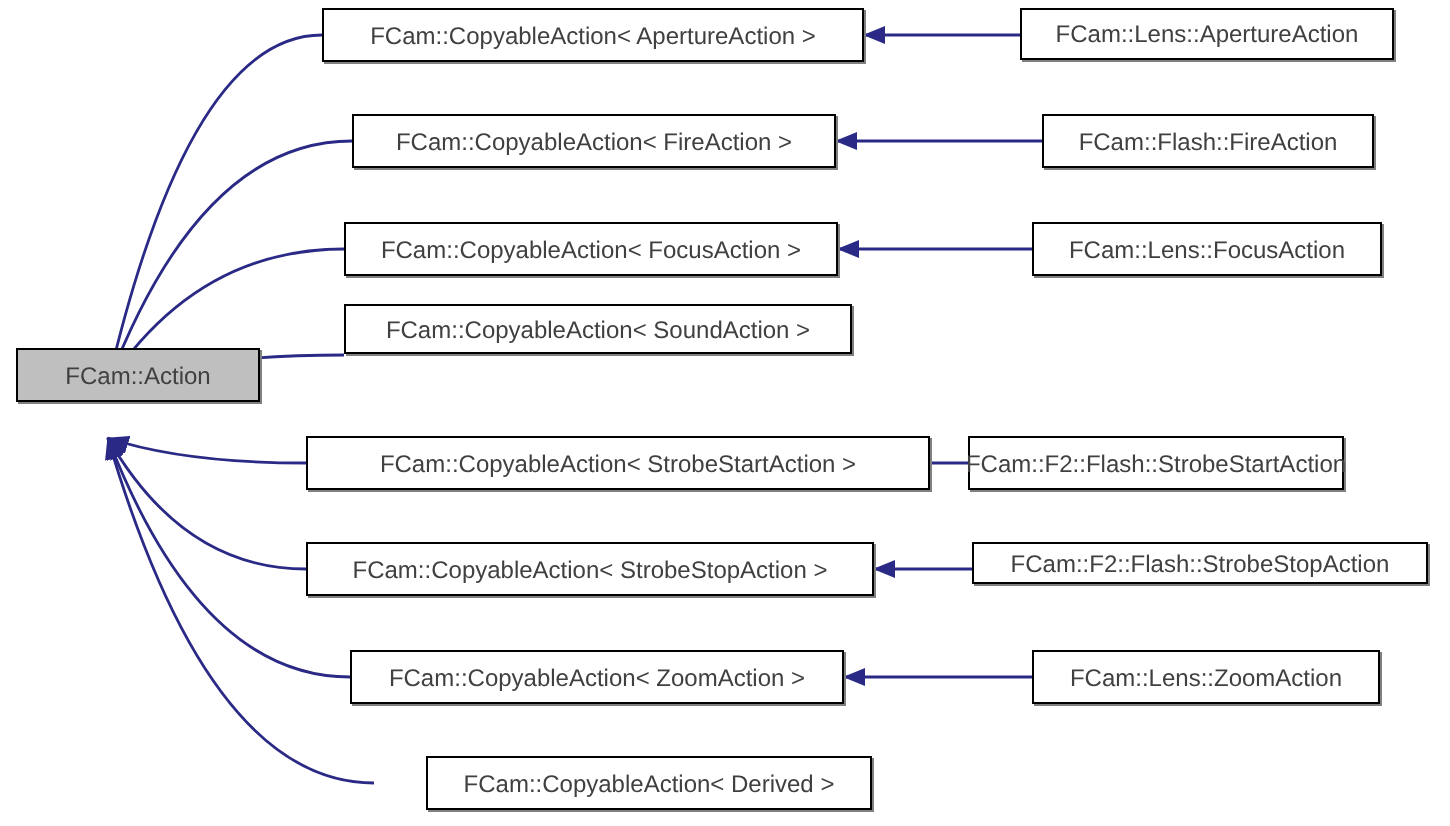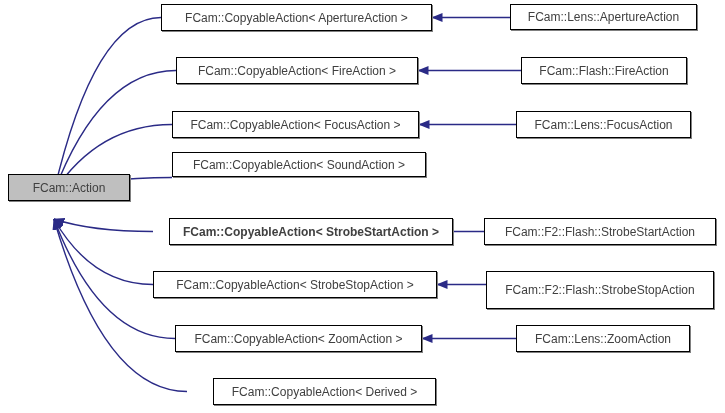--- a/index.html
+++ b/index.html
@@ -92,30 +92,30 @@
       </div>
       <div class="node" style="left: 172px; top: 111px; width: 247px; height: 27px;">
         <span class="node-label">FCam::CopyableAction&lt; FocusAction &gt;</span>
       </div>
       <div class="node" style="left: 516px; top: 111px; width: 175px; height: 27px;">
         <span class="node-label">FCam::Lens::FocusAction</span>
       </div>
       <div class="node" style="left: 172px; top: 152px; width: 254px; height: 25px;">
         <span class="node-label">FCam::CopyableAction&lt; SoundAction &gt;</span>
       </div>
-      <div class="node" style="left: 169px; top: 218px; width: 284px; height: 27px; font-weight: bold;">
+      <div class="node" style="left: 153px; top: 218px; width: 312px; height: 27px;">
         <span class="node-label">FCam::CopyableAction&lt; StrobeStartAction &gt;</span>
       </div>
-      <div class="node" style="left: 484px; top: 218px; width: 232px; height: 27px;">
+      <div class="node" style="left: 484px; top: 218px; width: 188px; height: 27px;">
         <span class="node-label">FCam::F2::Flash::StrobeStartAction</span>
       </div>
       <div class="node" style="left: 153px; top: 271px; width: 284px; height: 27px;">
         <span class="node-label">FCam::CopyableAction&lt; StrobeStopAction &gt;</span>
       </div>
-      <div class="node" style="left: 486px; top: 271px; width: 228px; height: 38px;">
+      <div class="node" style="left: 486px; top: 271px; width: 228px; height: 21px;">
         <span class="node-label">FCam::F2::Flash::StrobeStopAction</span>
       </div>
       <div class="node" style="left: 175px; top: 325px; width: 247px; height: 27px;">
         <span class="node-label">FCam::CopyableAction&lt; ZoomAction &gt;</span>
       </div>
       <div class="node" style="left: 516px; top: 325px; width: 174px; height: 27px;">
         <span class="node-label">FCam::Lens::ZoomAction</span>
       </div>
       <div class="node" style="left: 187px; top: 378px; width: 223px; height: 27px; margin-left: 26px;">
         <span class="node-label">FCam::CopyableAction&lt; Derived &gt;</span>

